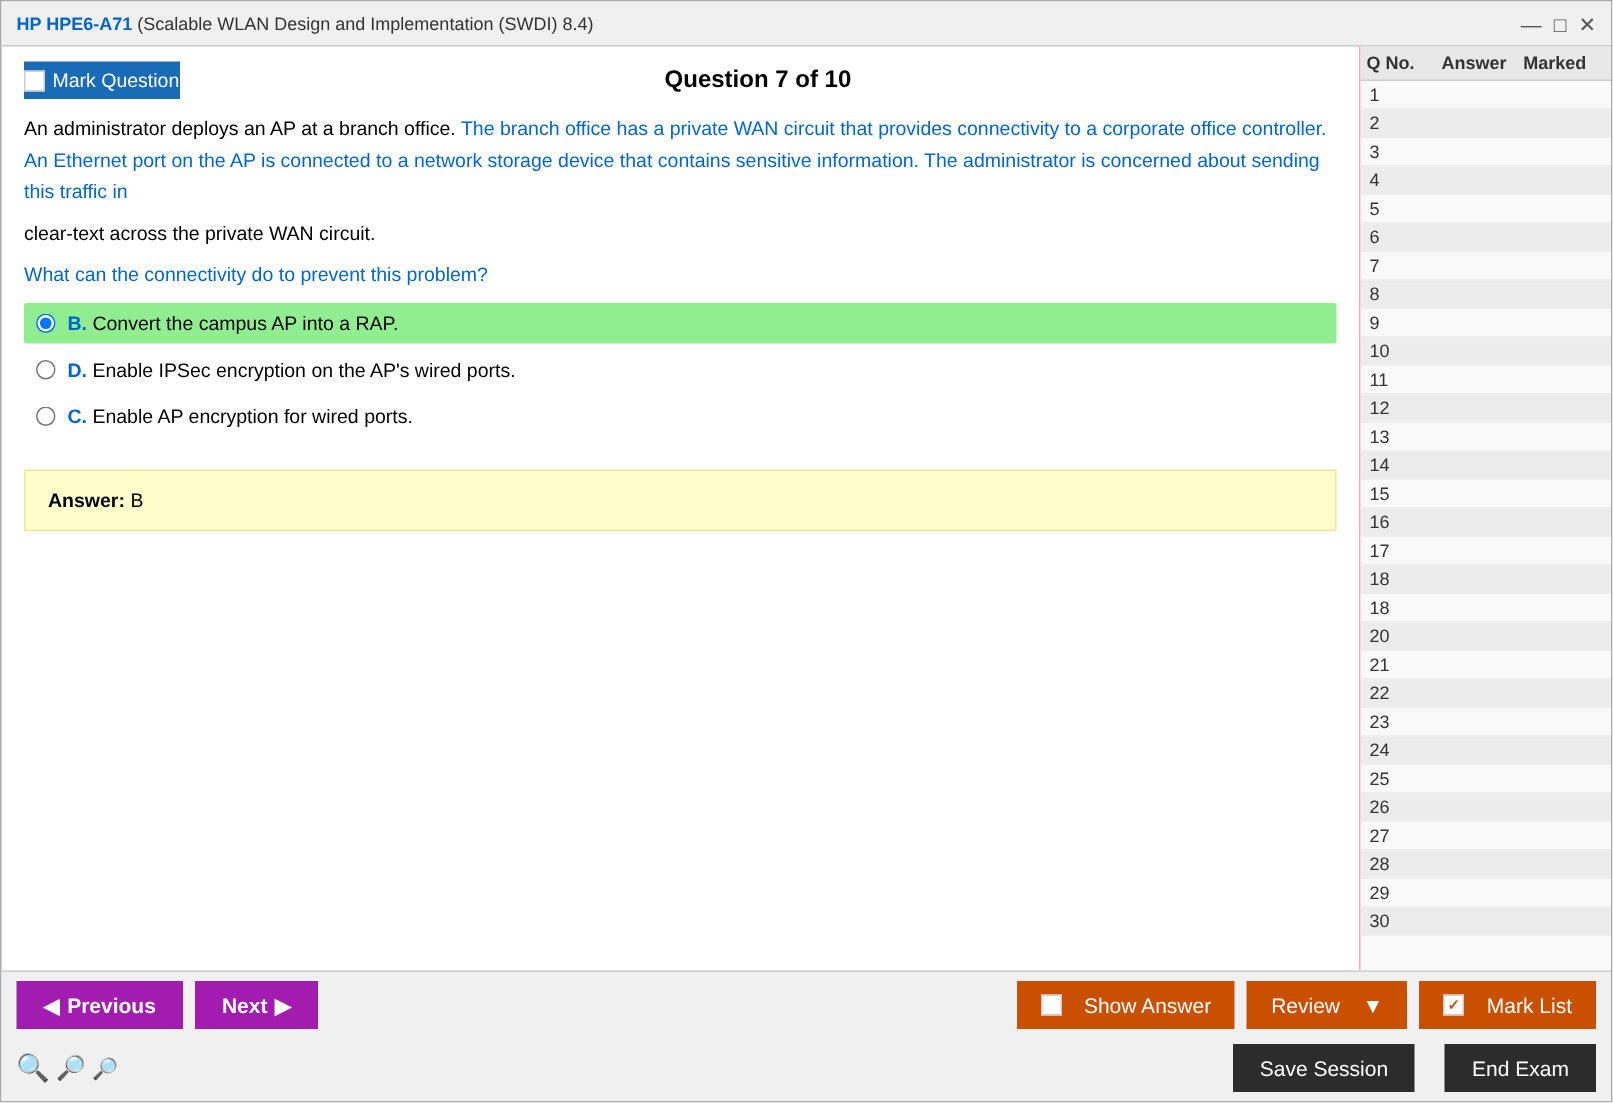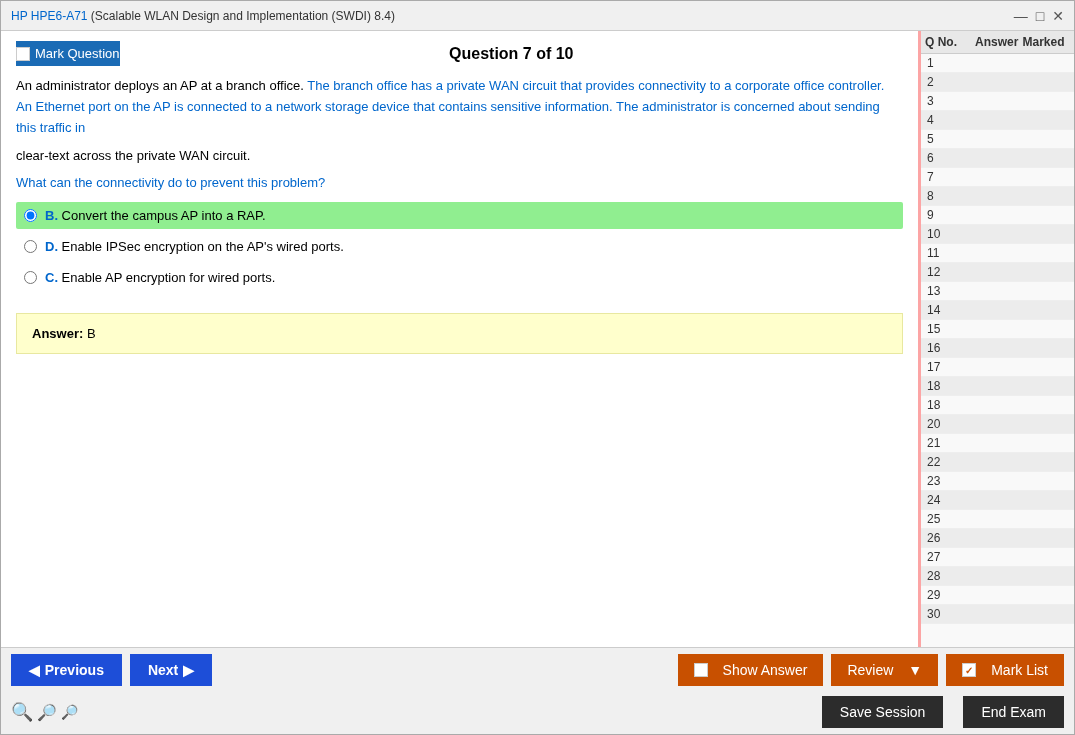--- a/index.html
+++ b/index.html
@@ -27,21 +27,21 @@
       align-items: center;
       justify-content: space-between;
       height: 30px;
     }
     .title-bar-left {
       font-size: 12px;
       color: #333;
     }
     .title-bar-left .app-name {
       color: #0066cc;
-      font-weight: normal;
+      font-weight: bold;
     }
     .title-bar-controls {
       display: flex;
       gap: 8px;
     }
     .title-bar-controls span {
       font-size: 14px;
       cursor: pointer;
       color: #555;
     }
@@ -139,22 +139,22 @@
       border: 1px solid #e8e8a0;
       padding: 12px 15px;
       margin-top: 8px;
       font-size: 13px;
     }
     .answer-box strong {
       font-weight: bold;
     }
     
     .sidebar {
-      width: 156px;
-      border-left: 3px solid #fca5a5;
+      width: 168px;
+      border-left: 1px solid #fca5a5;
       background: #f9f9f9;
       overflow-y: auto;
       display: flex;
       flex-direction: column;
     }
     .sidebar-header {
       display: grid;
       grid-template-columns: 50px 1fr 1fr;
       background: #e8e8e8;
       border-bottom: 1px solid #ccc;
@@ -183,21 +183,21 @@
       background: #ececec;
     }
     .sidebar-row:nth-child(odd) {
       background: #f9f9f9;
     }
     .sidebar-row .q-num {
       text-align: left;
       padding-left: 2px;
     }
     .btn-blue {
-      background: #1d4ed8;
+      background: #a21caf;
       color: #fff;
       border: none;
       padding: 8px 18px;
       cursor: pointer;
       font-size: 14px;
       display: flex;
       align-items: center;
       gap: 5px;
       font-weight: bold;
     }

